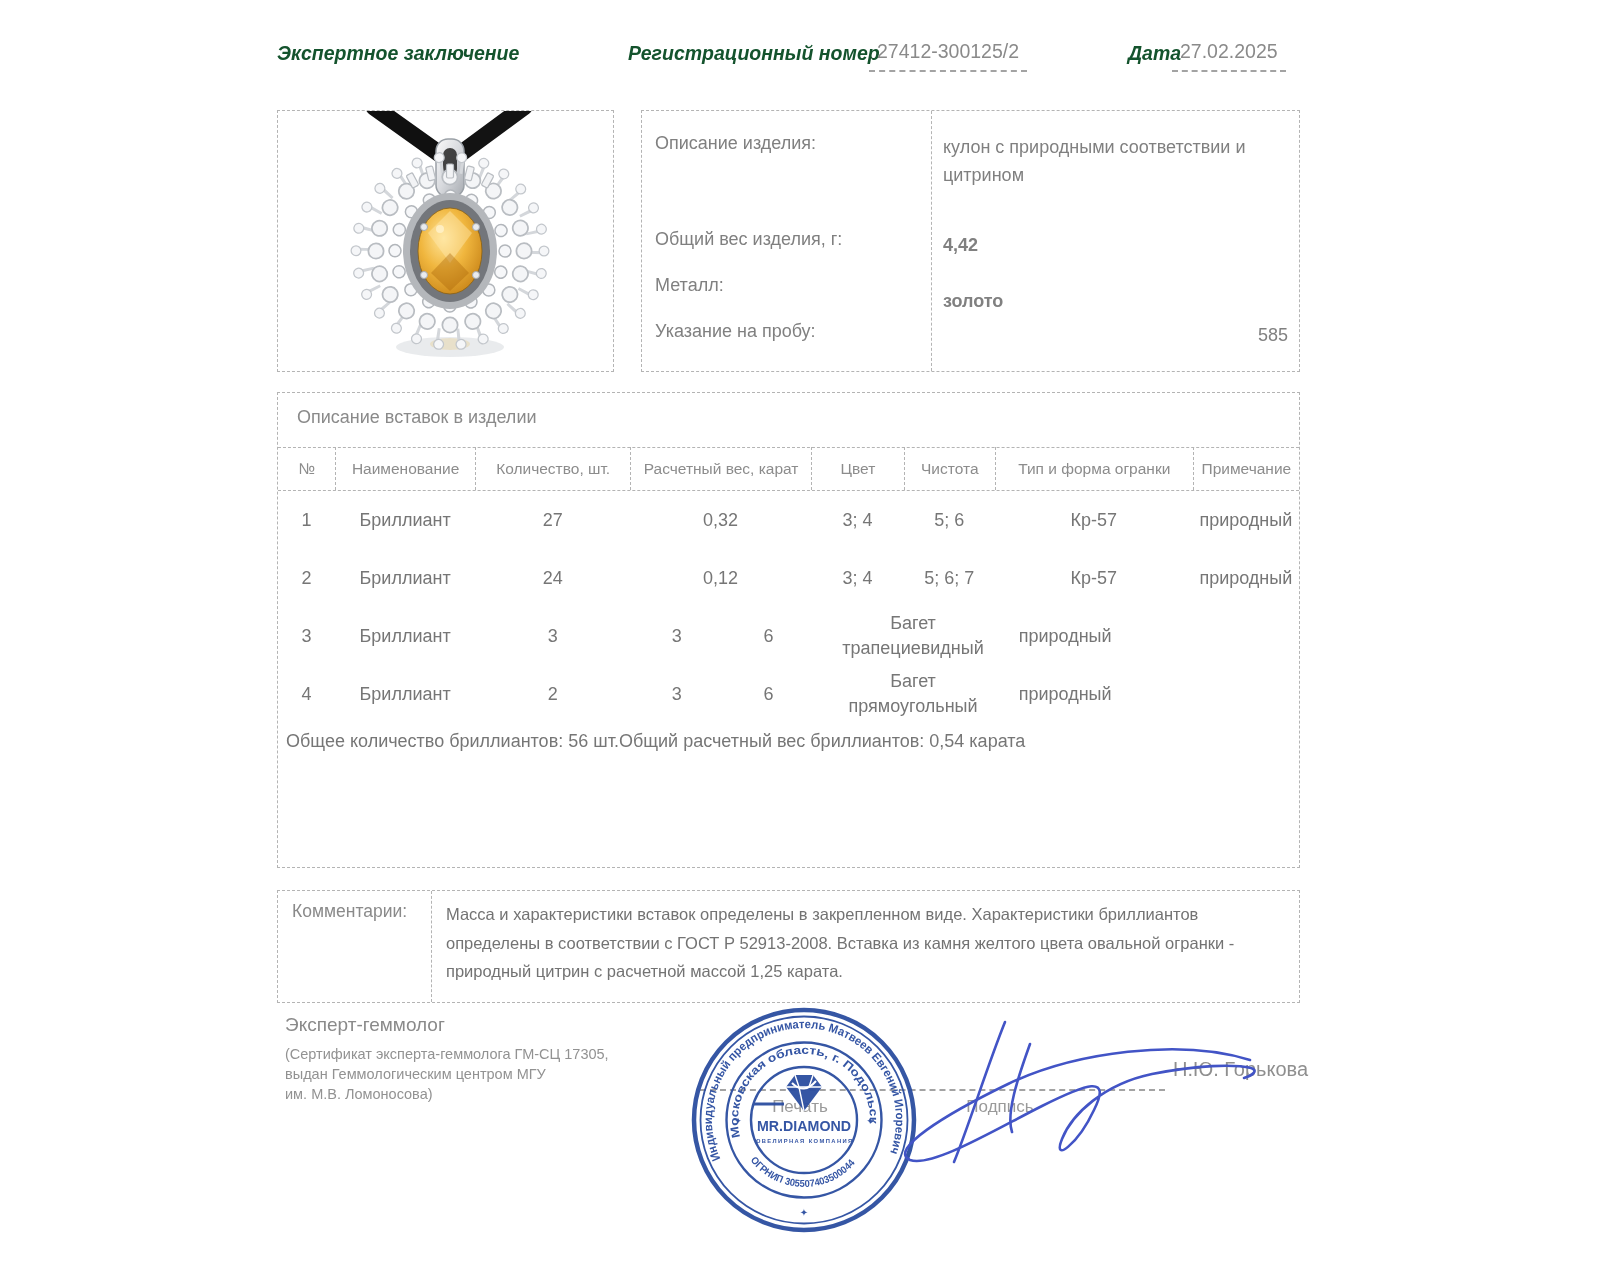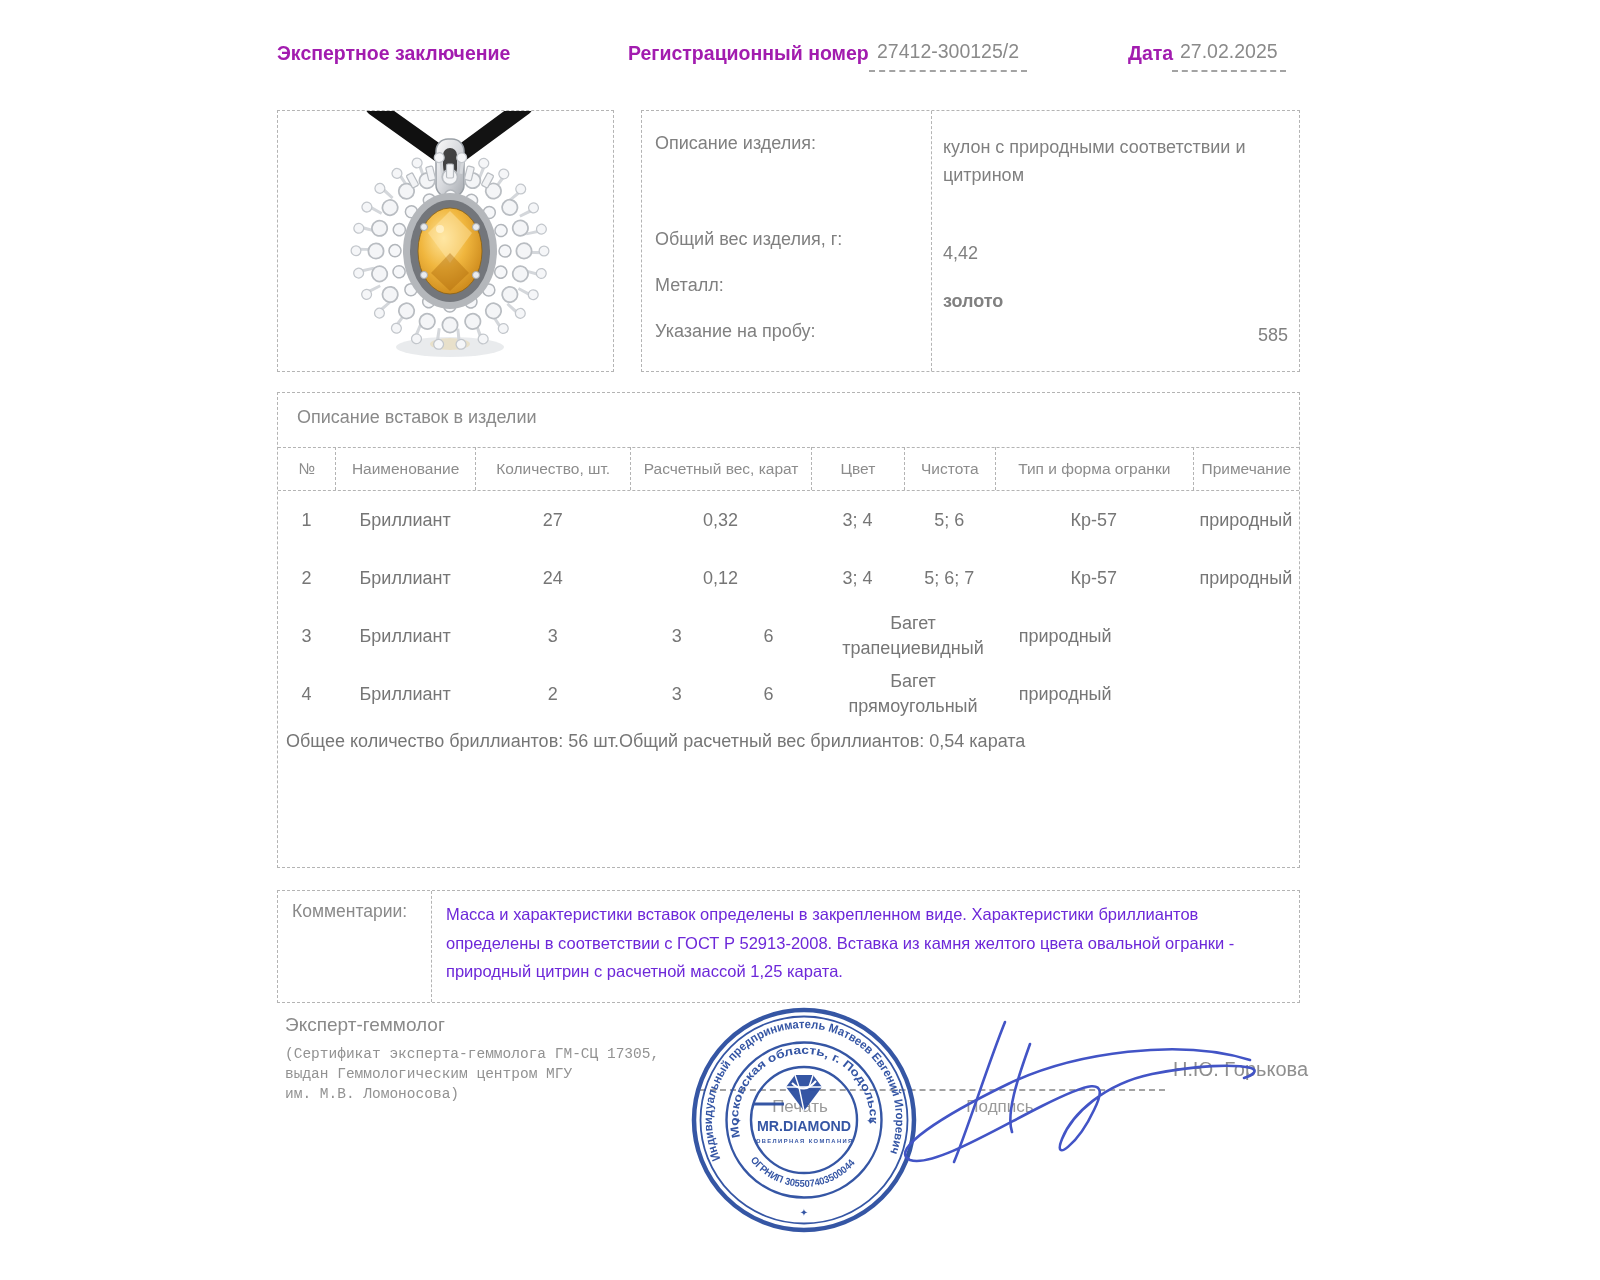--- a/index.html
+++ b/index.html
@@ -5,21 +5,21 @@
   * { margin:0; padding:0; box-sizing:border-box; }
   html,body { background:#ffffff; }
   body {
     width:1600px; height:1280px; position:relative; overflow:hidden;
     font-family:"Liberation Sans","DejaVu Sans",sans-serif;
     color:#7b7b7b;
   }
   .abs { position:absolute; }
 
   
-  .h-bold { font-size:19.5px; font-weight:bold; color:#a21caf; }
+  .h-bold { font-size:19.5px; font-weight:bold; color:#14532d;font-style:italic; }
   .h-val  { font-size:19.5px; color:#8a8a8a; padding:0 8px 7px 8px;
             border-bottom:2px dashed #a3a3a3; }
 
   
   .dbox { border:1px dashed #b4b4b4; background:#fff; }
 
   
   .info-divider { position:absolute; top:0; bottom:0; left:289px;
                   border-left:1px dashed #b4b4b4; }
   .info-label { position:absolute; left:13px; font-size:18px; color:#808080; }
@@ -44,26 +44,26 @@
   .c4{width:9.1%}.c5{width:8.9%}.c6{width:19.4%}.c7{width:10.4%}
   .totals { position:absolute; left:8px; right:6px; top:338px;
             display:flex; 
             font-size:18px; color:#767676; }
 
   
   .com-divider { position:absolute; top:0; bottom:0; left:153px;
                  border-left:1px dashed #b4b4b4; }
   .com-label { position:absolute; left:14px; top:10px; font-size:17.5px; color:#8a8a8a; }
   .com-text  { position:absolute; left:168px; top:9px; width:848px;
-               font-size:16.5px; line-height:28.5px; color:#6d28d9; }
+               font-size:16.5px; line-height:28.5px; color:#737373; }
 
   
   .exp-title { font-size:19px; color:#8a8a8a; }
   .exp-cert  { font-size:14.5px; line-height:20px; color:#929292; }
-  .exp-cert span { display:block;font-family:Liberation Mono, monospace; }
+  .exp-cert span { display:block; }
   .sign-line { border-top:2px dashed #a3a3a3; }
   .small-cap { font-size:17px; color:#9a9a9a; text-align:center; }
   .exp-name  { font-size:20px; color:#8f8f8f; }
   .stamp-svg { opacity:.95; }
 </style>
 </head>
 <body>
 
 <div class="page">
 
@@ -131,21 +131,21 @@
       <circle cx="146" cy="164" r="3.5" fill="#e9ebee" stroke="#a7abb0"></circle>
       <circle cx="198" cy="164" r="3.5" fill="#e9ebee" stroke="#a7abb0"></circle>
     </svg>
   </div>
 
   <div class="abs dbox" style="left:641px; top:110px; width:659px; height:262px;">
     <div class="info-divider"></div>
     <div class="info-label" style="top:22px;">Описание изделия:</div>
     <div class="info-value" style="top:22px;">кулон с природными соответствии и цитрином</div>
     <div class="info-label" style="top:118px;">Общий вес изделия, г:</div>
-    <div class="info-value" style="top:128px;">4,42</div>
+    <div class="info-value" style="top:120px;font-weight:bold;">4,42</div>
     <div class="info-label" style="top:164px;">Металл:</div>
     <div class="info-value" style="top:176px;font-weight:bold;">золото</div>
     <div class="info-label" style="top:210px;">Указание на пробу:</div>
     <div class="info-value" style="top:210px;text-align:right;">585</div>
   </div>
 
   <div class="abs dbox" style="left:277px; top:392px; width:1023px; height:476px;">
     <div class="sec-title">Описание вставок в изделии</div>
     <div class="sec-title-line"></div>
 

